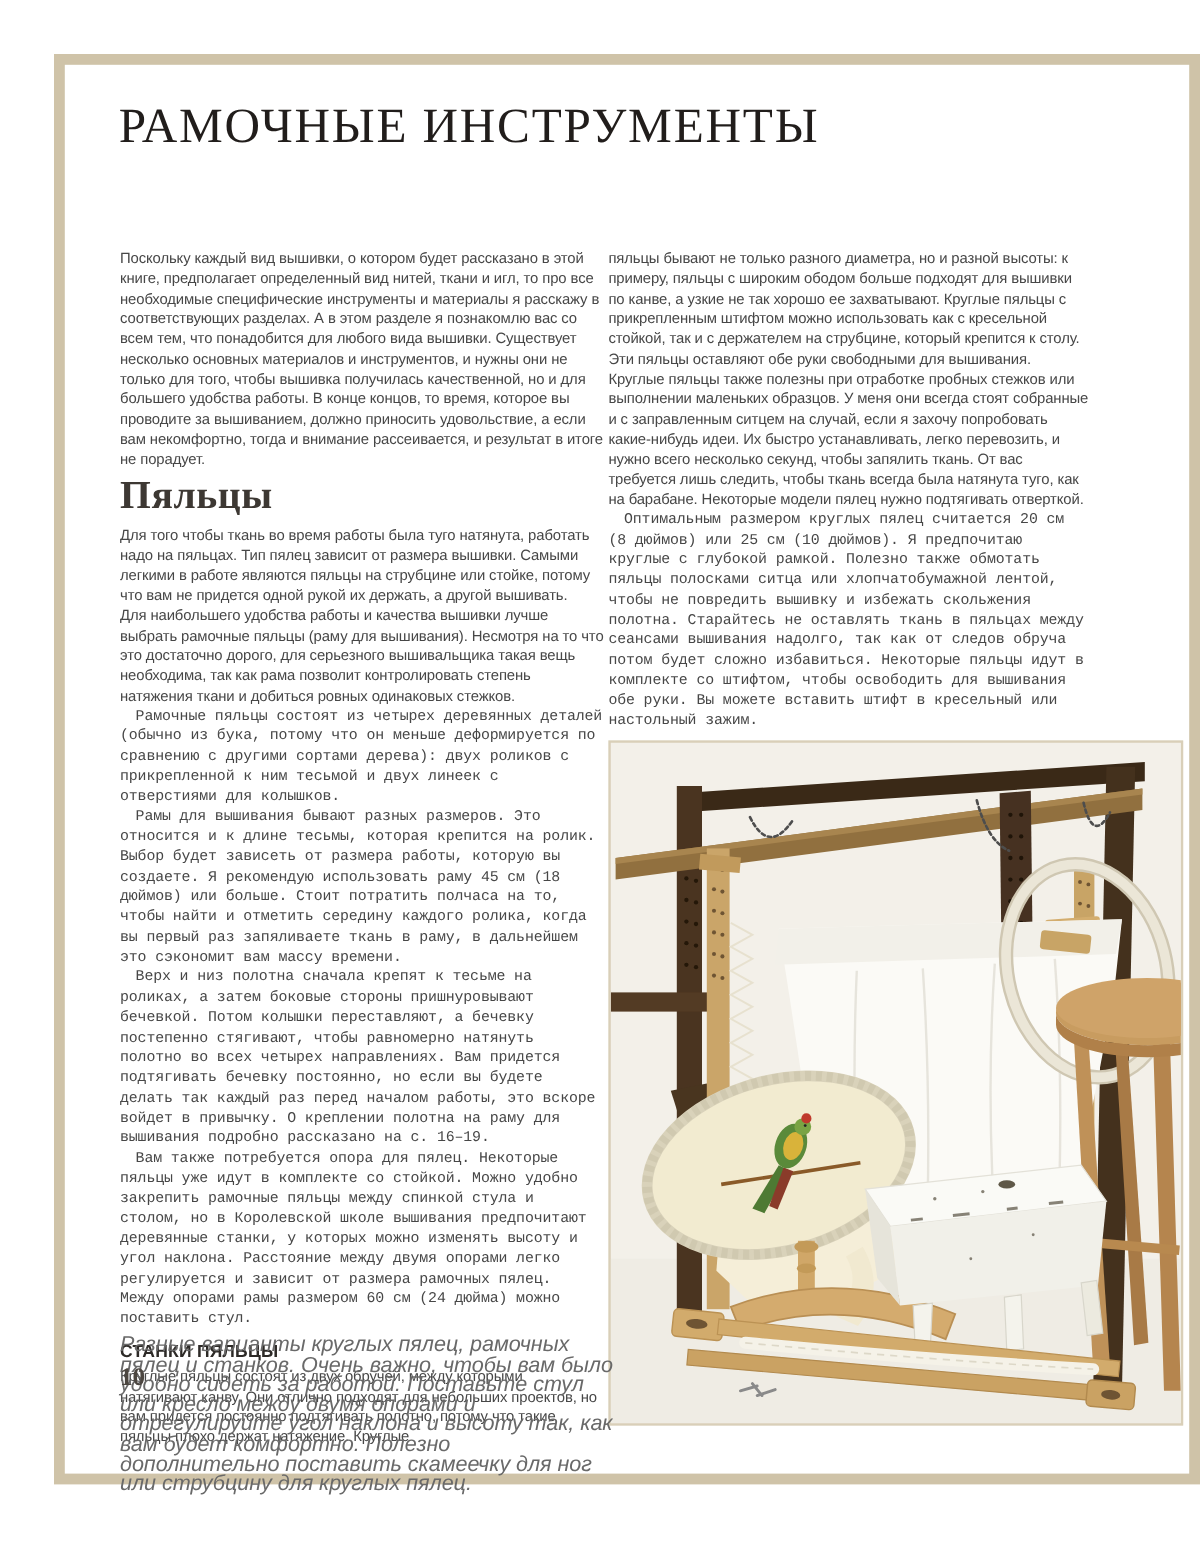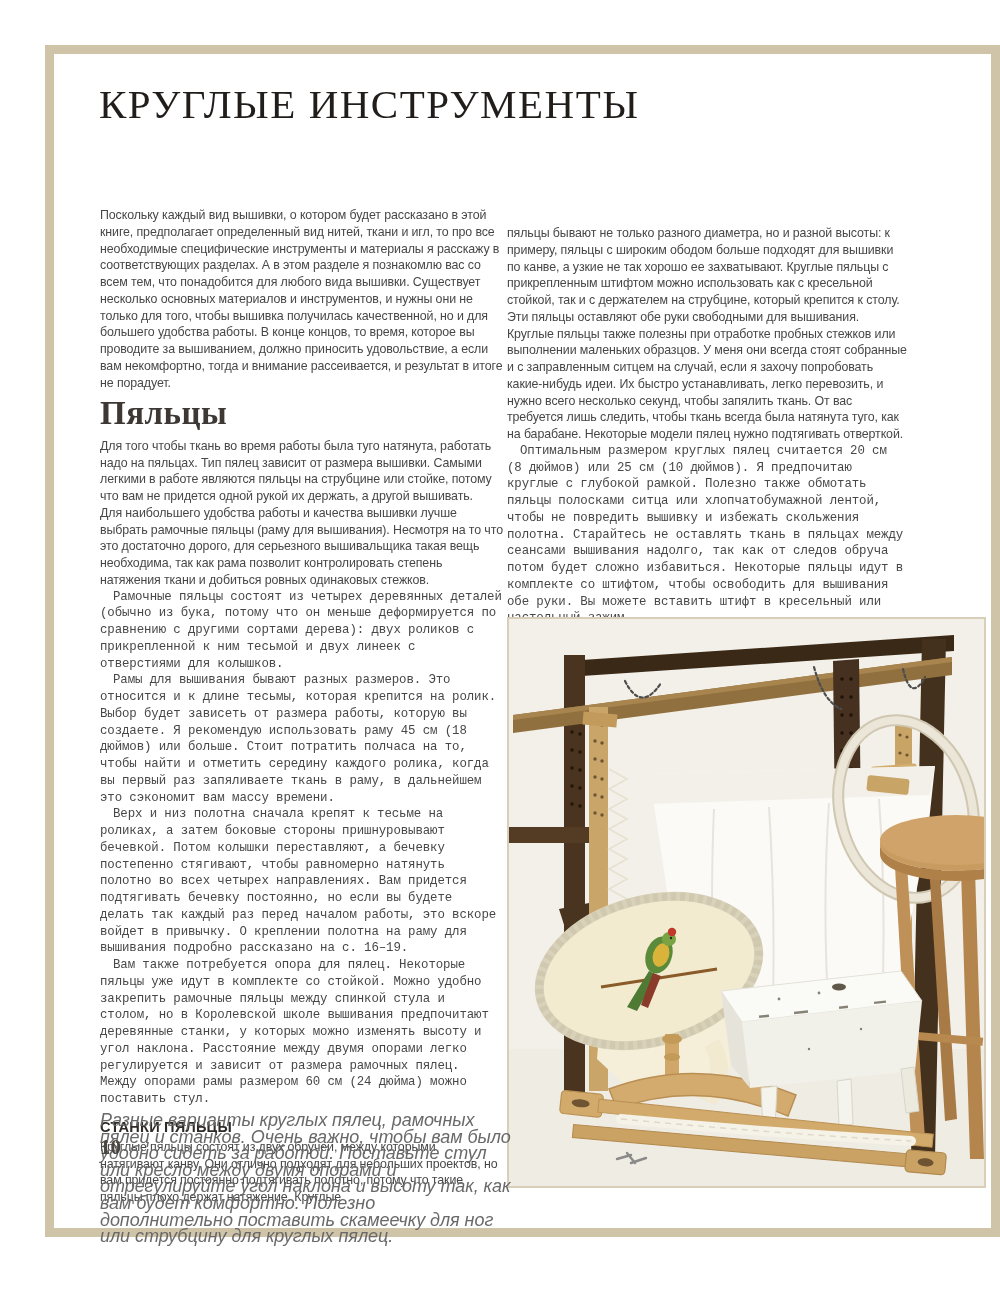--- a/index.html
+++ b/index.html
@@ -13,21 +13,21 @@
   }
   .page-title{
     position:absolute;left:99px;top:80px;width:720px;
     font-family:"Liberation Serif",serif;font-size:41px;font-weight:400;
     letter-spacing:1.5px;color:#211d1b;white-space:nowrap;
   }
   .col{position:absolute;width:403px;color:#474747;font-size:12.4px;line-height:16.75px;letter-spacing:-0.1px;}
   .col p{margin:0;}
   .col p.indent{text-indent:13px;font-family:Liberation Mono, monospace;}
   .col-left{left:100px;top:207px;}
-  .col-right{left:507px;top:225px;width:401px;}
+  .col-right{left:507px;top:207px;width:401px;}
   h2.section-heading{
     font-family:"Liberation Serif",serif;font-size:33px;font-weight:700;
     color:#3d3833;margin:5px 0 7px 0;line-height:1.05;letter-spacing:0.5px;
   }
   h3.sub-heading{
     font-size:14.6px;font-weight:bold;color:#2d2a27;
     margin:11px 0 4px 0;letter-spacing:0.2px;line-height:1.1;
   }
   .photo-box{
     position:absolute;left:507px;top:617px;width:479px;height:571px;
@@ -43,21 +43,21 @@
     position:absolute;left:100px;top:1135px;
     font-family:"Liberation Serif",serif;font-weight:bold;font-size:21px;color:#4c4640;
   }
 </style>
 </head>
 <body>
 
 <div class="canvas">
   <div class="page-frame"></div>
 
-  <div class="page-title">КРУГЛЫЕ ИНСТРУМЕНТЫ</div>
+  <div class="page-title">РАМОЧНЫЕ ИНСТРУМЕНТЫ</div>
 
   <div class="col col-left">
     <p>Поскольку каждый вид вышивки, о котором будет рассказано в этой книге, предполагает определенный вид нитей, ткани и игл, то про все необходимые специфические инструменты и материалы я расскажу в соответствующих разделах. А в этом разделе я познакомлю вас со всем тем, что понадобится для любого вида вышивки. Существует несколько основных материалов и инструментов, и нужны они не только для того, чтобы вышивка получилась качественной, но и для большего удобства работы. В конце концов, то время, которое вы проводите за вышиванием, должно приносить удовольствие, а если вам некомфортно, тогда и внимание рассеивается, и результат в итоге не порадует.</p>
     <h2 class="section-heading">Пяльцы</h2>
     <p>Для того чтобы ткань во время работы была туго натянута, работать надо на пяльцах. Тип пялец зависит от размера вышивки. Самыми легкими в работе являются пяльцы на струбцине или стойке, потому что вам не придется одной рукой их держать, а другой вышивать.</p>
     <p>Для наибольшего удобства работы и качества вышивки лучше выбрать рамочные пяльцы (раму для вышивания). Несмотря на то что это достаточно дорого, для серьезного вышивальщика такая вещь необходима, так как рама позволит контролировать степень натяжения ткани и добиться ровных одинаковых стежков.</p>
     <p class="indent">Рамочные пяльцы состоят из четырех деревянных деталей (обычно из бука, потому что он меньше деформируется по сравнению с другими сортами дерева): двух роликов с прикрепленной к ним тесьмой и двух линеек с отверстиями для колышков.</p>
     <p class="indent">Рамы для вышивания бывают разных размеров. Это относится и к длине тесьмы, которая крепится на ролик. Выбор будет зависеть от размера работы, которую вы создаете. Я рекомендую использовать раму 45 см (18 дюймов) или больше. Стоит потратить полчаса на то, чтобы найти и отметить середину каждого ролика, когда вы первый раз запяливаете ткань в раму, в дальнейшем это сэкономит вам массу времени.</p>
     <p class="indent">Верх и низ полотна сначала крепят к тесьме на роликах, а затем боковые стороны пришнуровывают бечевкой. Потом колышки переставляют, а бечевку постепенно стягивают, чтобы равномерно натянуть полотно во всех четырех направлениях. Вам придется подтягивать бечевку постоянно, но если вы будете делать так каждый раз перед началом работы, это вскоре войдет в привычку. О креплении полотна на раму для вышивания подробно рассказано на с. 16–19.</p>
     <p class="indent">Вам также потребуется опора для пялец. Некоторые пяльцы уже идут в комплекте со стойкой. Можно удобно закрепить рамочные пяльцы между спинкой стула и столом, но в Королевской школе вышивания предпочитают деревянные станки, у которых можно изменять высоту и угол наклона. Расстояние между двумя опорами легко регулируется и зависит от размера рамочных пялец. Между опорами рамы размером 60 см (24 дюйма) можно поставить стул.</p>

